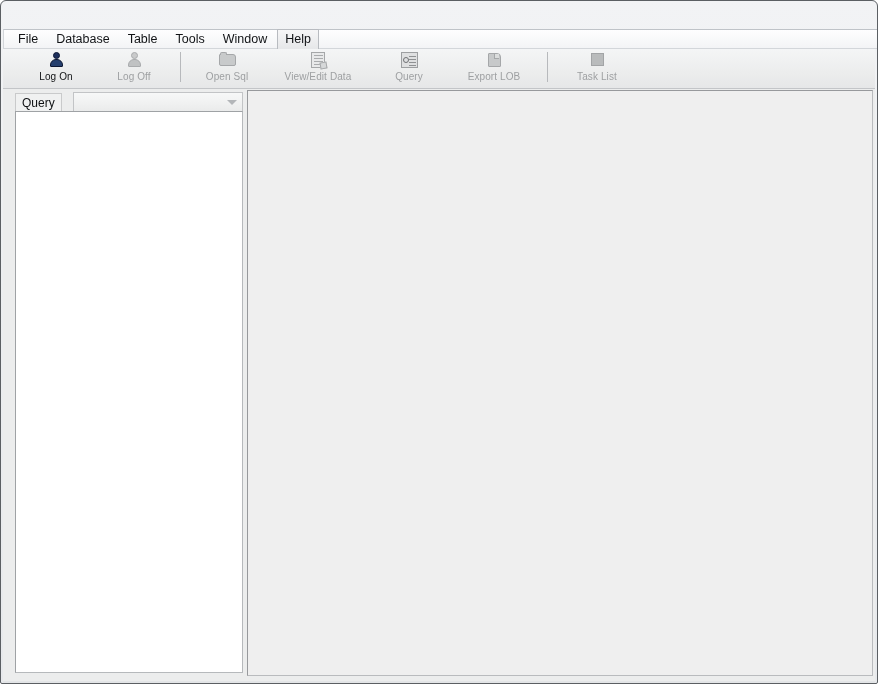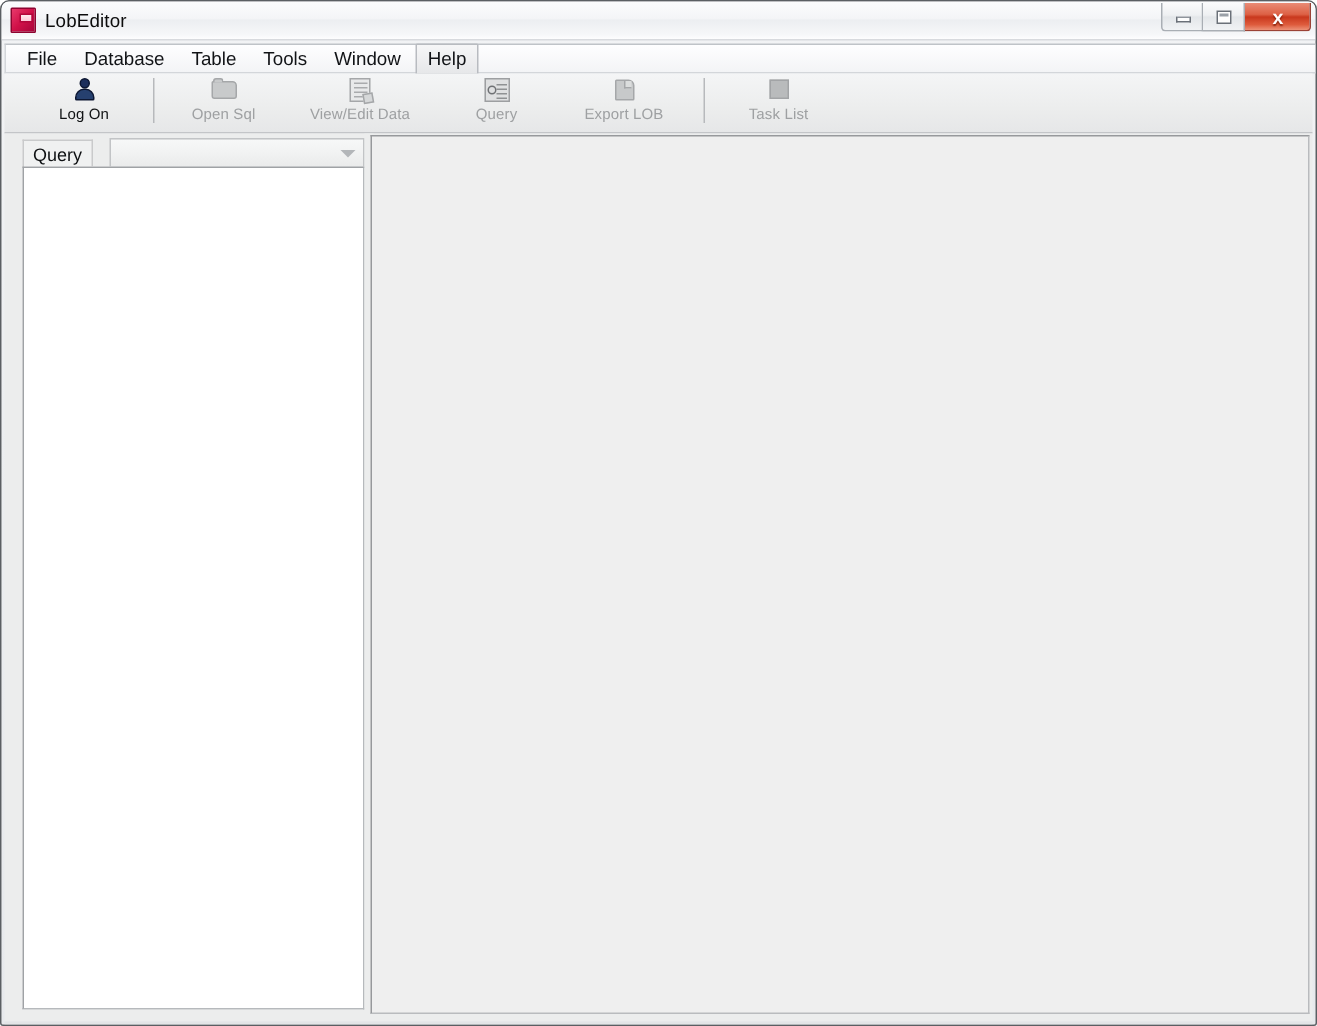--- a/index.html
+++ b/index.html
@@ -450,55 +450,45 @@
     width: 872px;
     height: 2px;
     background: #e3e5e7;
   }
 </style>
 </head>
 <body>
 
 <div class="window">
 
-  <div class="titlebar">
-    <div class="title-icon"></div>
-    <div class="title-text">LobEditor</div>
-
-    <div class="winbtns">
-      <div class="winbtn min">
-        <span class="glyph-min"></span>
-      </div>
-      <div class="winbtn max">
-        <span class="glyph-max"></span>
-      </div>
-      <div class="winbtn close">
-        <span class="glyph-close">x</span>
-      </div>
-    </div>
-  </div>
 
   <div class="menubar">
     <div class="menu-item">File</div>
     <div class="menu-item">Database</div>
     <div class="menu-item">Table</div>
     <div class="menu-item">Tools</div>
     <div class="menu-item">Window</div>
     <div class="menu-item hot">Help</div>
   </div>
 
   <div class="toolbar">
 
     <div class="tbtn enabled">
       <span class="ticon">
           <i class="ic-person"></i>
         </span>
       <span class="tlabel">Log On</span>
     </div>
 
+    <div class="tbtn">
+      <span class="ticon">
+          <i class="ic-personoff"></i>
+        </span>
+      <span class="tlabel">Log Off</span>
+    </div>
 
     <div class="tsep"></div>
 
     <div class="tbtn">
       <span class="ticon">
           <i class="ic-folder"></i>
         </span>
       <span class="tlabel">Open Sql</span>
     </div>
 

